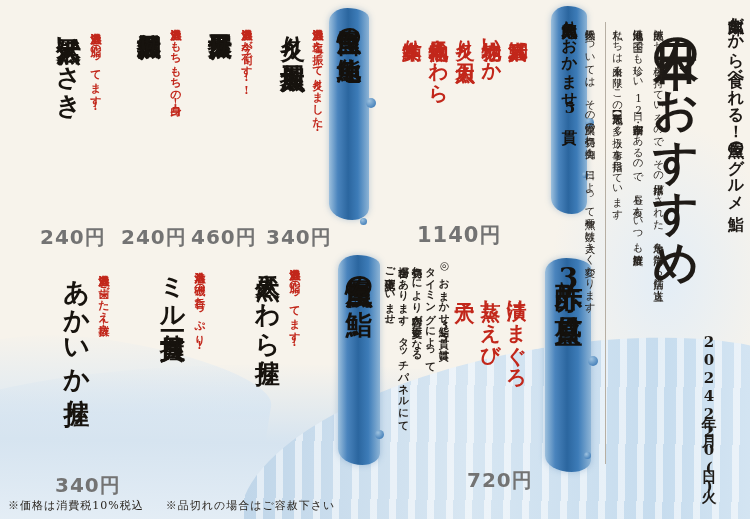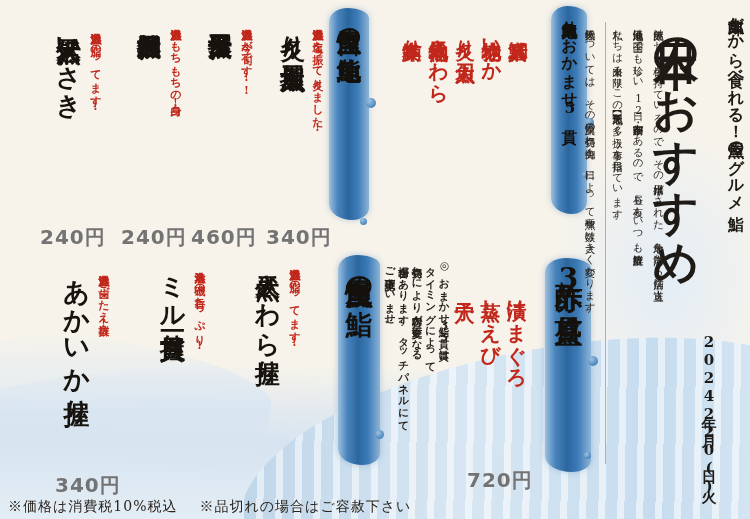--- a/index.html
+++ b/index.html
@@ -50,21 +50,21 @@
   .redlist{color:#c2271b;font-weight:bold;}
   .redlist > div{white-space:nowrap;}
   
   .iname{font-weight:bold;color:#17130e;white-space:nowrap;}
   .inote{font-size:11px;font-weight:bold;color:#c2271b;white-space:nowrap;line-height:13px;}
   .gap2{display:inline-block;width:2px;height:13px;}
   
   .notice{left:383px;top:259px;height:208px;font-size:10.5px;line-height:13.5px;
     color:#241f1a;font-weight:bold;}
   
-  .foot{position:absolute;left:8px;top:498px;z-index:2;font-size:14px;color:#2a251f;
+  .foot{position:absolute;left:8px;top:498px;z-index:2;font-size:11px;color:#2a251f;
     letter-spacing:1px;}
   .foot span{margin-right:22px;}
 </style>
 </head>
 <body>
 
 <div id="poster">
 
   <div class="wave-top-right"></div>
   <div class="wave-left"></div>
@@ -87,20 +87,21 @@
   </div>
   <div class="drop" style="left:585px;top:118px;width:9px;height:9px;"></div>
   <div class="drop" style="left:582px;top:172px;width:6px;height:6px;"></div>
   <div class="v redlist" style="left:398px;top:26px;height:182px;font-size:19.5px;line-height:26.5px;">
     <div>活〆真鯛</div>
     <div>地物赤いか</div>
     <div>炙り太刀魚</div>
     <div>地物天然さわら</div>
     <div>本鮪炙り</div>
   </div>
+  <div class="price" style="left:417px;top:221px;font-size:21px;">1140円</div>
 
   <div class="ribbon" style="left:329px;top:8px;width:40px;height:212px;">
     <span class="rtext" style="font-size:24px;">魚屋自慢の地魚鮨</span>
   </div>
   <div class="drop" style="left:366px;top:98px;width:10px;height:10px;"></div>
   <div class="drop" style="left:360px;top:218px;width:7px;height:7px;"></div>
 
   <div class="v inote" style="left:311px;top:20px;height:200px;">
     <span>豊浜漁港</span><span class="gap2"></span><span>塩を振って炙りました!</span>
   </div>

